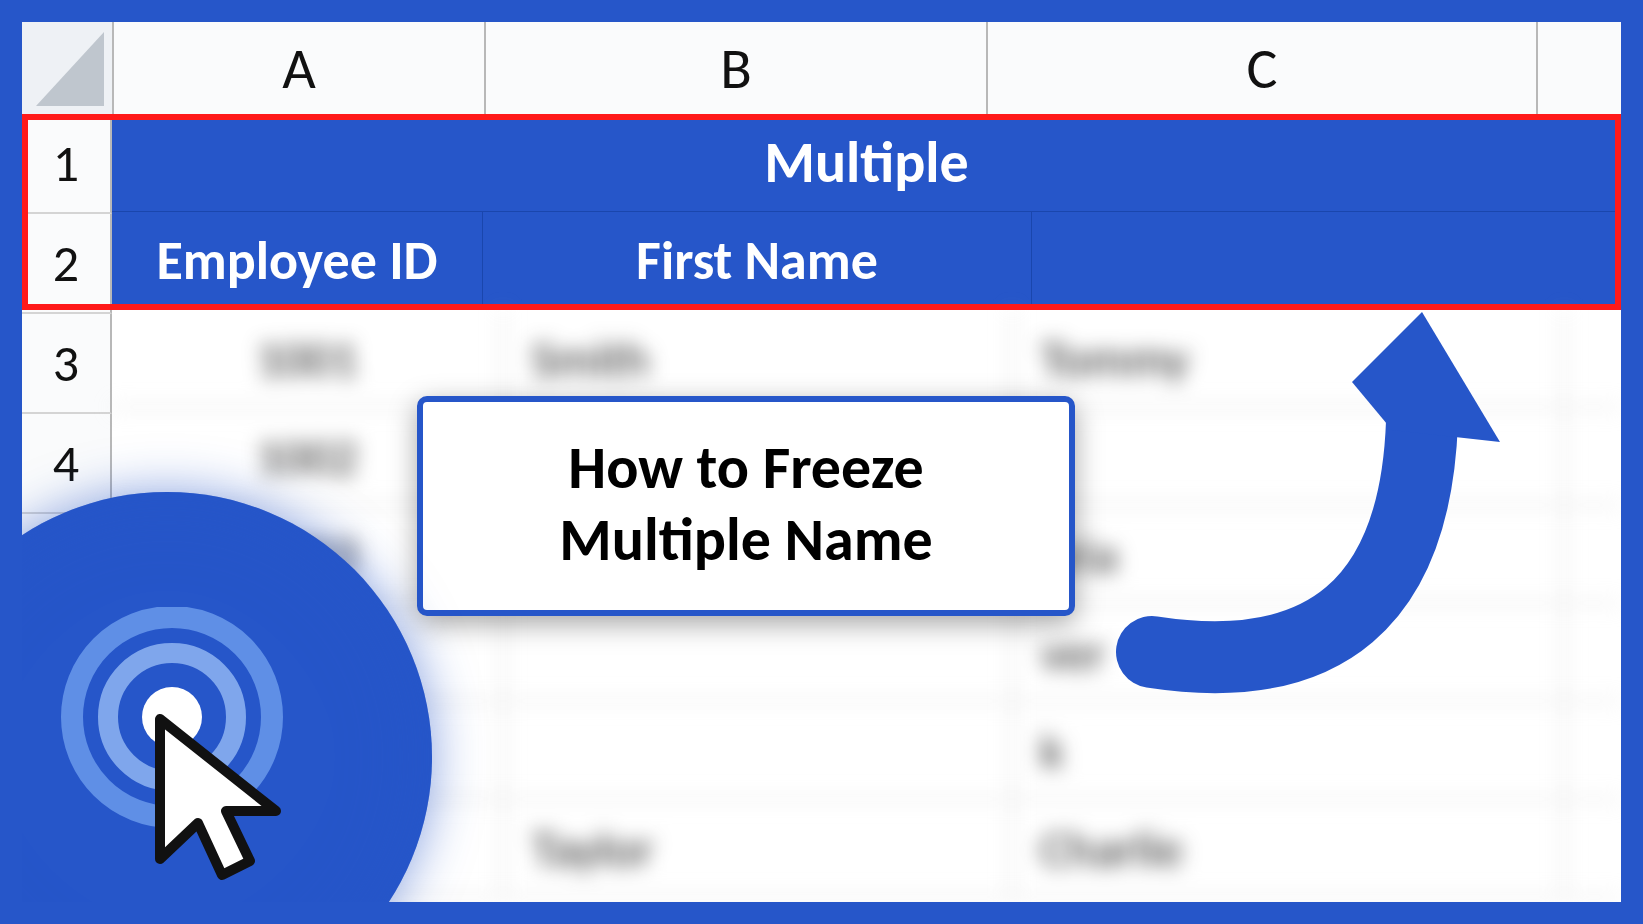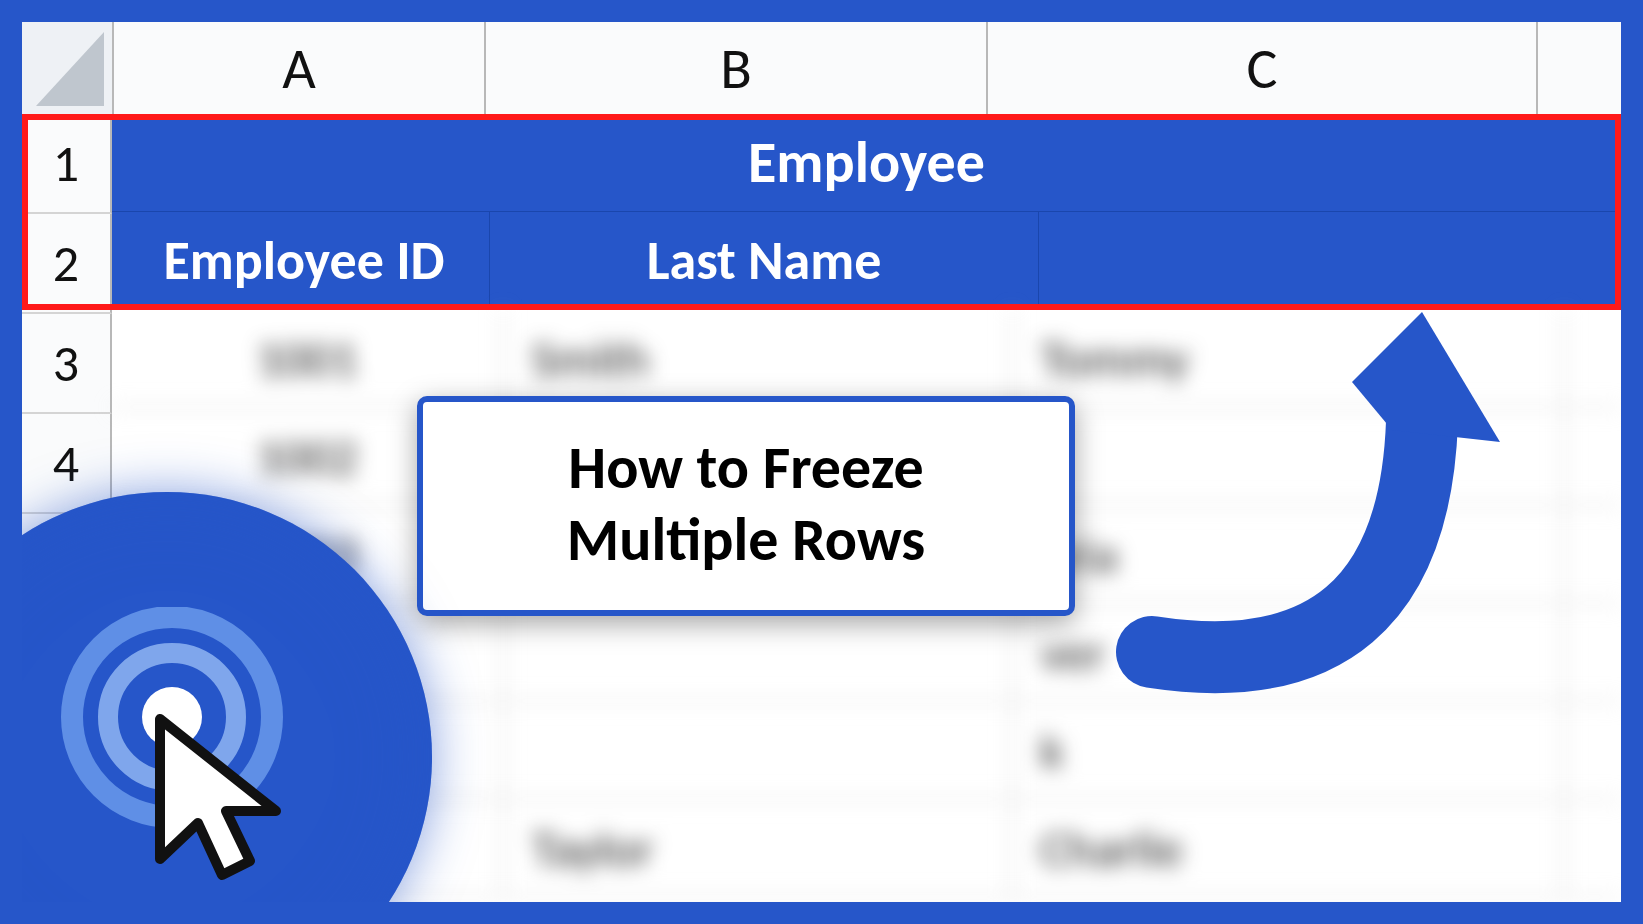--- a/index.html
+++ b/index.html
@@ -98,21 +98,21 @@
   .header-cell {
     display: flex;
     align-items: center;
     justify-content: center;
     font-size: 54px;
     font-weight: 700;
     color: #fff;
     border-right: 1px solid #1a46ad;
     border-bottom: 1px solid #1a46ad;
   }
-  .header-cell.colA{width:370px;padding-left:7px;}
+  .header-cell.colA{width:370px;}
   .header-cell.colB{width:500px;}
   .header-cell.colC{width:548px;}
   .header-cell.last{flex:1; border-right:none;}
 
   
   .data-rows {
     filter: blur(10px);
   }
   .data-row {
     display: flex;
@@ -217,25 +217,25 @@
     <div class="rowhead">2</div>
     <div class="rowhead">3</div>
     <div class="rowhead">4</div>
     <div class="rowhead">5</div>
     <div class="rowhead"></div>
     <div class="rowhead"></div>
   </div>
 
   <div class="grid">
     <div class="header-row">
-      <div class="header-merged">Employee</div>
+      <div class="header-merged">Multiple</div>
     </div>
     <div class="header-row">
       <div class="header-cell colA">Employee ID</div>
-      <div class="header-cell colC">Last Name</div>
+      <div class="header-cell colC">First Name</div>
       <div class="header-cell last"></div>
     </div>
 
     <div class="data-rows">
       <div class="data-row">
         <div class="data-cell colA">1001</div>
         <div class="data-cell colB">Smith</div>
         <div class="data-cell colC">Tommy</div>
         <div class="data-cell last"></div>
       </div>
@@ -275,21 +275,21 @@
   <div class="red-box"></div>
 
   <div class="arrow-wrap">
     <svg viewBox="0 0 420 420">
       <path d="M 60 340 Q 320 380 330 110" fill="none" stroke="#2656c9" stroke-width="72" stroke-linecap="round"></path>
       <polygon points="260,70 330,0 408,130 300,118" fill="#2656c9"></polygon>
     </svg>
   </div>
 
   <div class="caption">
-    <div class="caption-text">How to Freeze Multiple Rows</div>
+    <div class="caption-text">How to Freeze Multiple Name</div>
   </div>
 
   <div class="badge-circle">
     <div class="badge-inner">
       <svg viewBox="0 0 280 280">
         <circle cx="120" cy="110" r="100" fill="none" stroke="#5f8fe6" stroke-width="22"></circle>
         <circle cx="120" cy="110" r="64" fill="none" stroke="#7fa6ec" stroke-width="20"></circle>
         <circle cx="120" cy="110" r="30" fill="#ffffff"></circle>
         <g transform="translate(108,112)">
           <polygon points="0,0 0,140 38,104 62,156 90,142 66,92 116,92" fill="#ffffff" stroke="#111" stroke-width="10" stroke-linejoin="round"></polygon>

